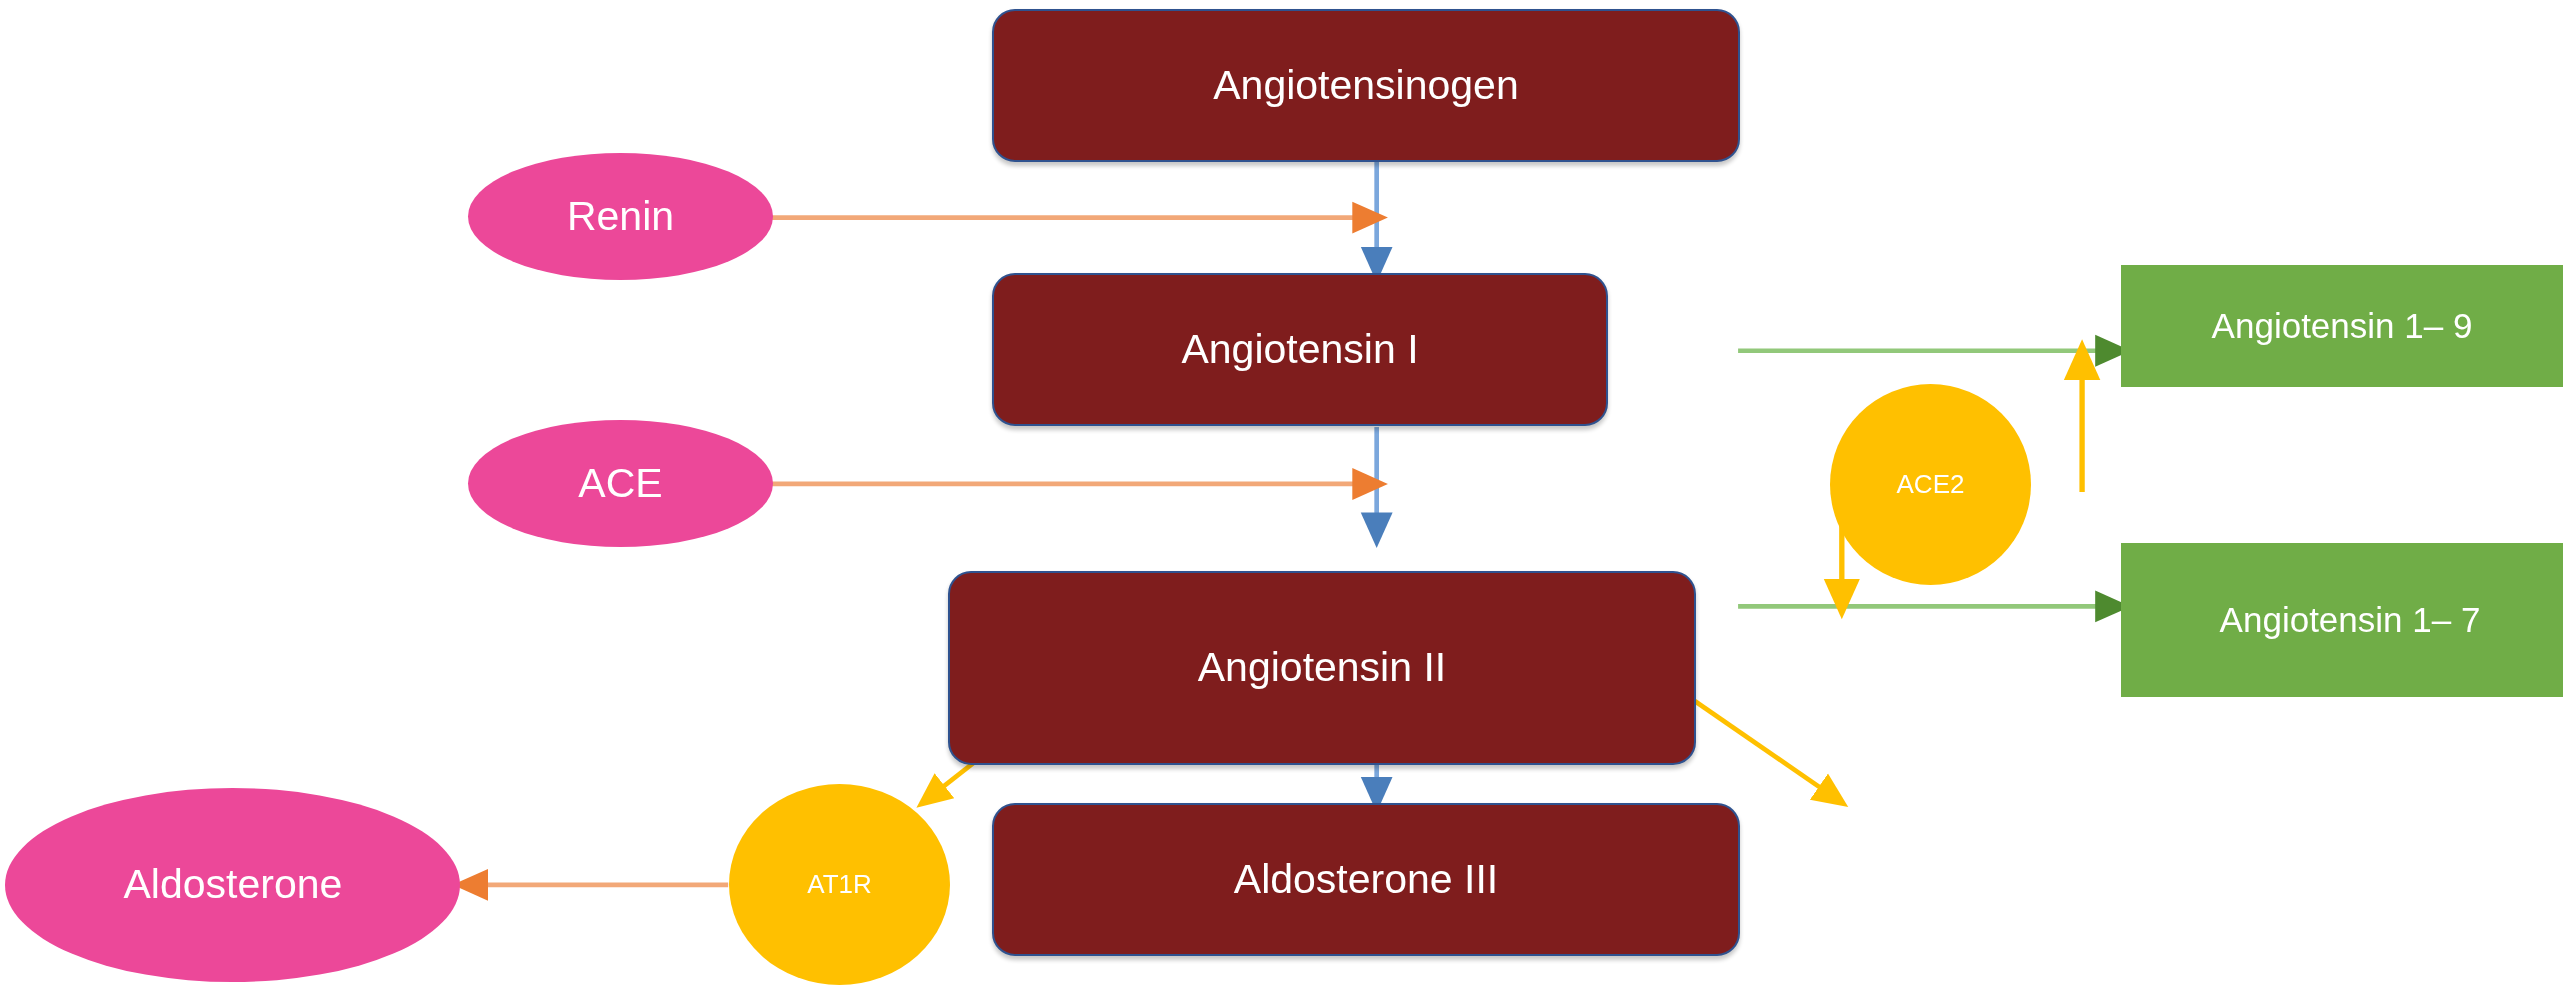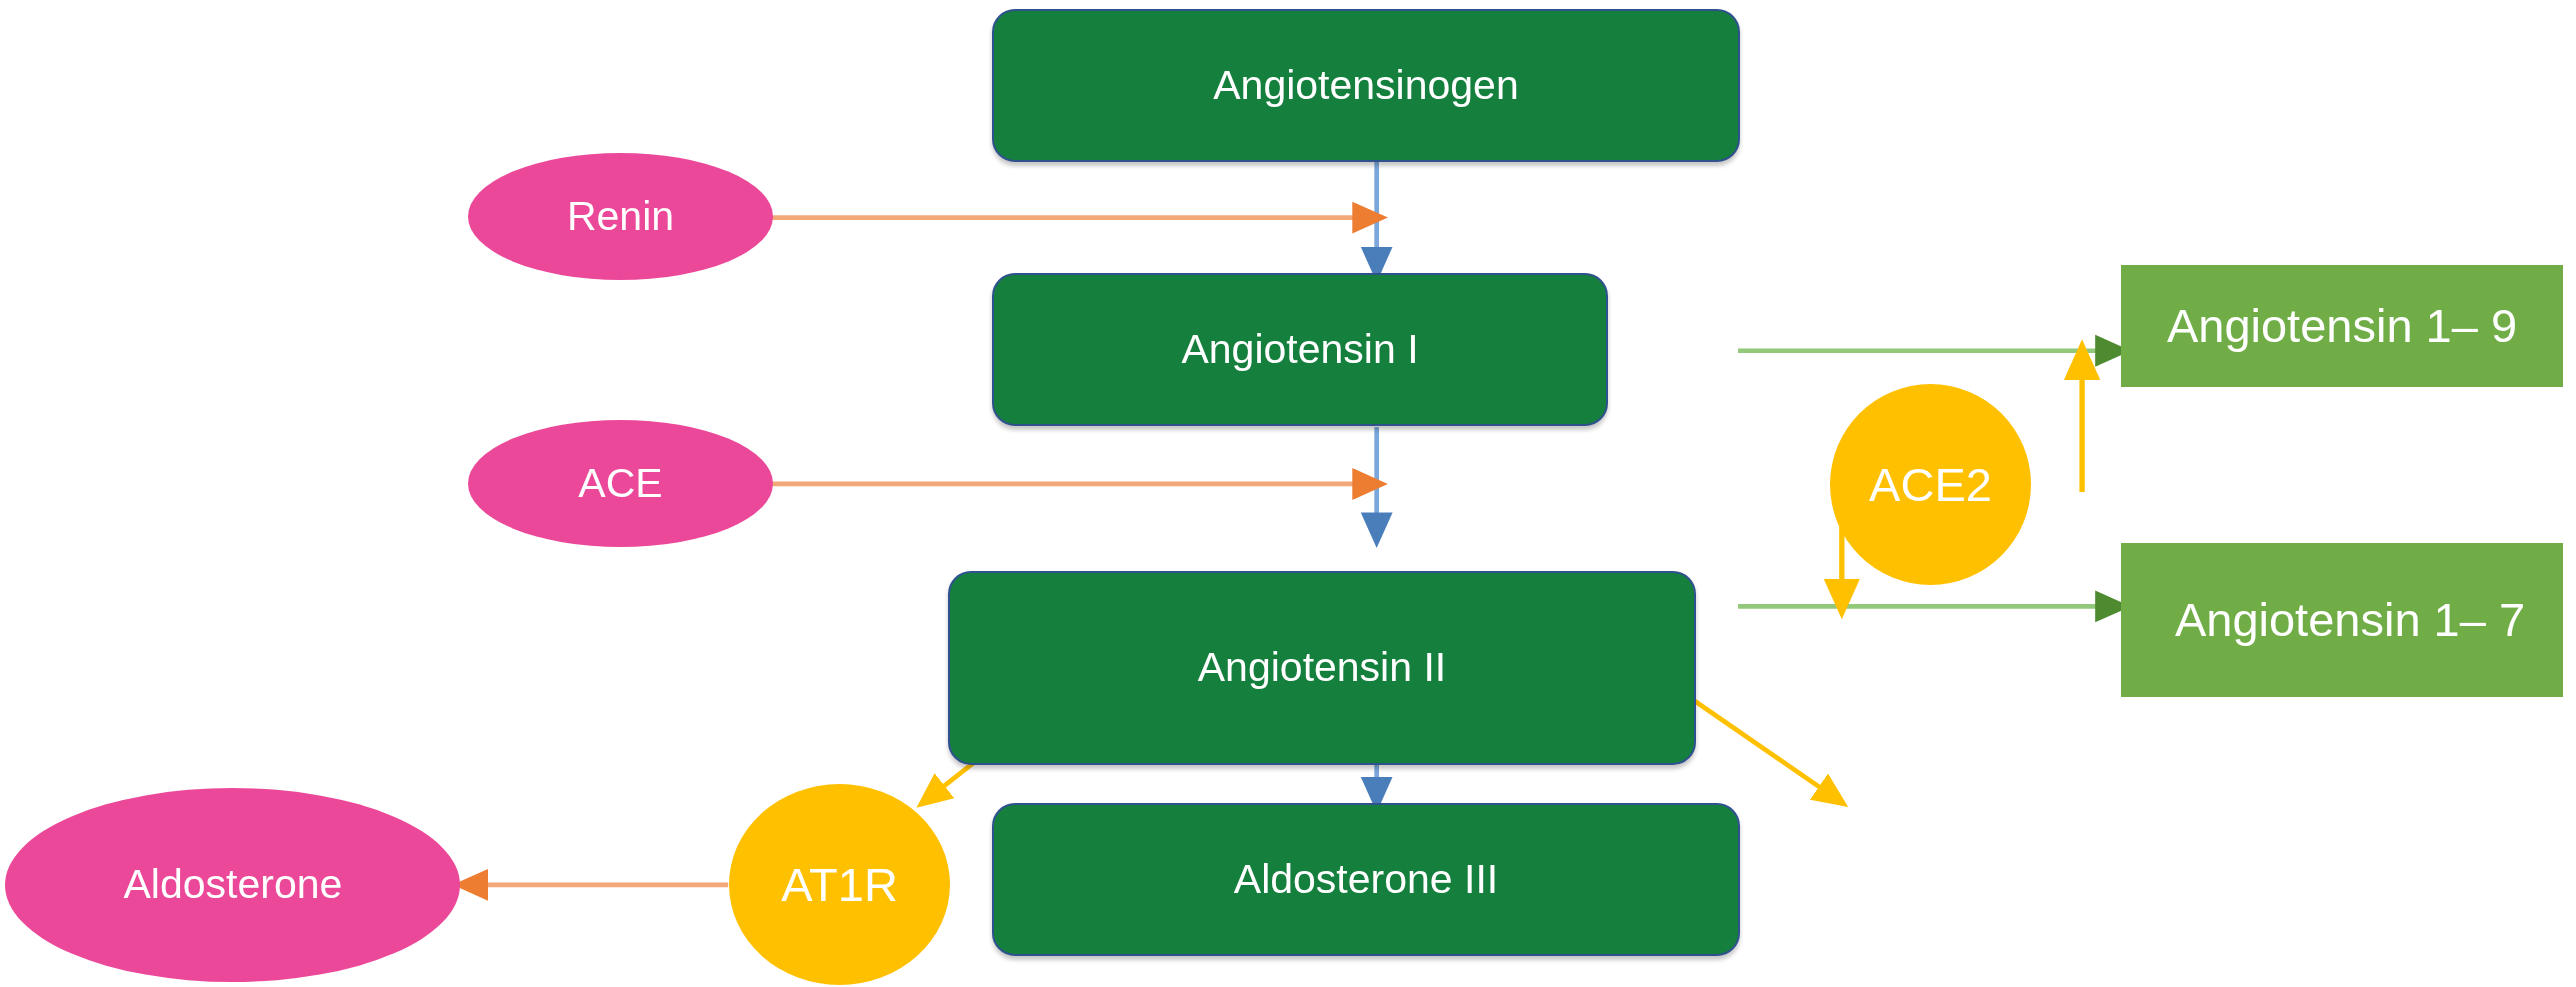--- a/index.html
+++ b/index.html
@@ -32,47 +32,47 @@
     text-align: center;
     line-height: 1.1;
     user-select: none;
   }
   .node-label {
     display: block;
     white-space: nowrap;
   }
   
   .box-blue {
-    background: #15803d;
+    background: #7f1d1d;
     border: 2px solid #2f528f;
     border-radius: 23px;
     box-shadow: 0 3.3px 4.7px rgba(0,0,0,0.22);
     font-size: 41px;
     font-weight: 400;
   }
   
   .box-green {
     background: #70ad47;
     border: none;
     border-radius: 0;
-    font-size: 47px;
+    font-size: 35px;
     font-weight: 400;
   }
   
   .ellipse-orange {
     background: #ec4899;
     border-radius: 50%;
     font-size: 41px;
     font-weight: 400;
   }
   
   .circle-yellow {
     background: #ffc000;
     border-radius: 50%;
-    font-size: 47px;
+    font-size: 26px;
     font-weight: 400;
   }
 </style>
 </head>
 <body>
 
 <div id="stage">
 
   <svg id="edges" width="2576" height="988" viewBox="0 0 3849 1476" xmlns="http://www.w3.org/2000/svg">
     <defs>

